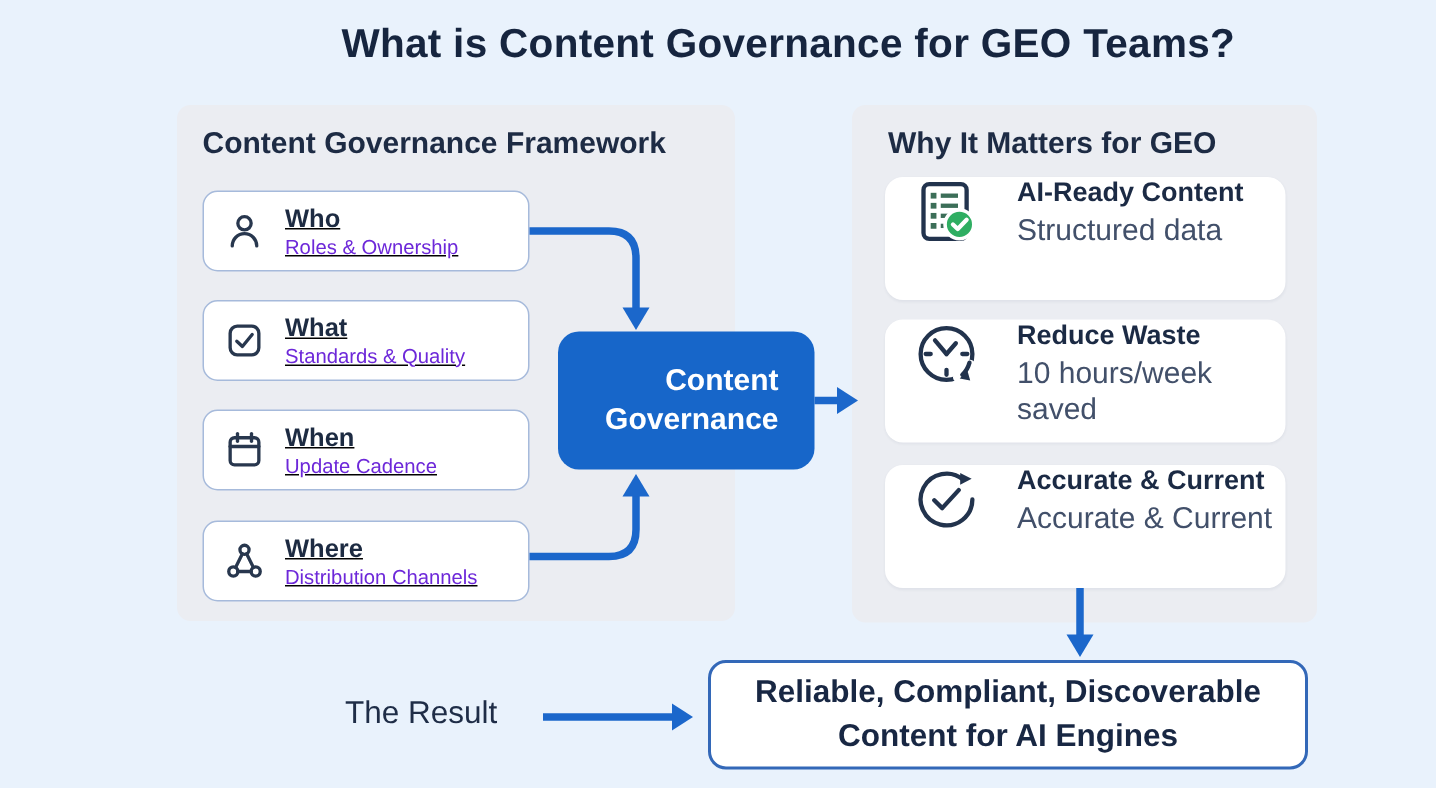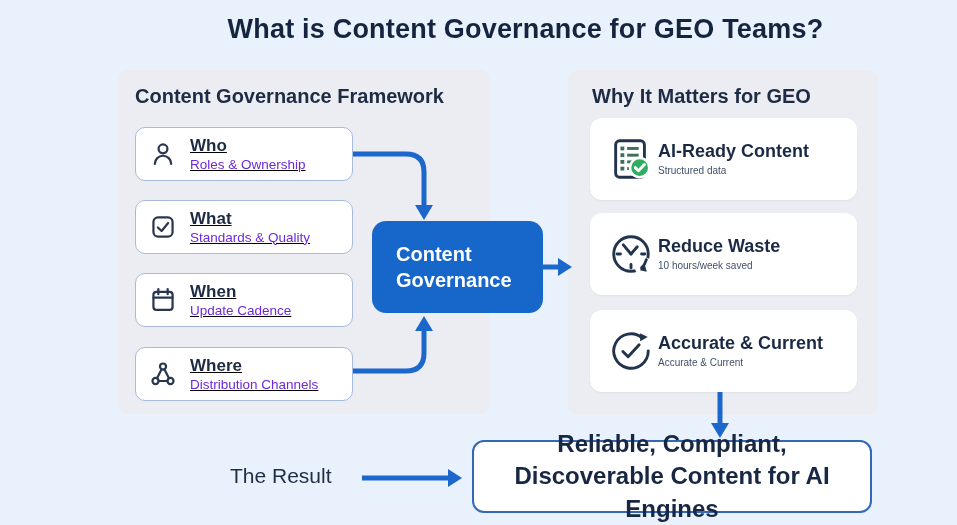--- a/index.html
+++ b/index.html
@@ -40,46 +40,46 @@
   .fw-item .icn { width: 28px; height: 28px; flex: 0 0 28px; display: block; }
   .fw-texts { display: flex; flex-direction: column; line-height: 1.16; text-decoration: underline; }
   .fw-title { font-size: 17px; font-weight: bold; color: #1d2b42; }
   .fw-sub   { font-size: 13.5px; color: #6d28d9; margin-top: 1px; }
 
   
   .hub {
     position: absolute; left: 372px; top: 221px; width: 171px; height: 92px;
     background: #1766c9; border-radius: 14px;
     display: flex; align-items: center; justify-content: center;
-    text-align: left; color: #ffffff; font-size: 20px; font-weight: bold;
+    text-align: right; color: #ffffff; font-size: 20px; font-weight: bold;
     line-height: 1.32; padding: 16px 24px;
   }
 
   
   .card {
     position: absolute; left: 22px; width: 267px; height: 82px;
     background: #ffffff; border-radius: 12px;
     box-shadow: 0 1px 2px rgba(40,55,80,0.06);
-    display: flex; align-items: center; gap: 4px; padding-left: 18px;
+    display: flex; align-items: flex-start; gap: 24px; padding-left: 18px;
   }
   .card .icn { width: 46px; height: 46px; flex: 0 0 46px; display: block; }
   .card-texts { display: flex; flex-direction: column; line-height: 1.2; }
   .card-title { font-size: 18px; font-weight: bold; color: #1b2a44; }
-  .card-sub   { font-size: 10px; color: #42506a; margin-top: 2px; }
+  .card-sub   { font-size: 20px; color: #42506a; margin-top: 2px; }
 
   
   .result-label {
     position: absolute; left: 230px; top: 464px;
     font-size: 21px; font-weight: 500; color: #1f2d47;
   }
   .result-box {
     position: absolute; left: 472px; top: 440px; width: 400px; height: 73px;
     background: #ffffff; border: 2px solid #3368b8; border-radius: 12px;
     display: flex; align-items: center; justify-content: center;
-    text-align: center; font-size: 24px; font-weight: bold; color: #182743;
+    text-align: center; font-size: 21px; font-weight: bold; color: #182743;
     line-height: 1.35; padding: 0 28px;
   }
 
   .connectors { position: absolute; inset: 0; pointer-events: none; }
 </style>
 </head>
 <body>
 
 <div class="canvas">
 

